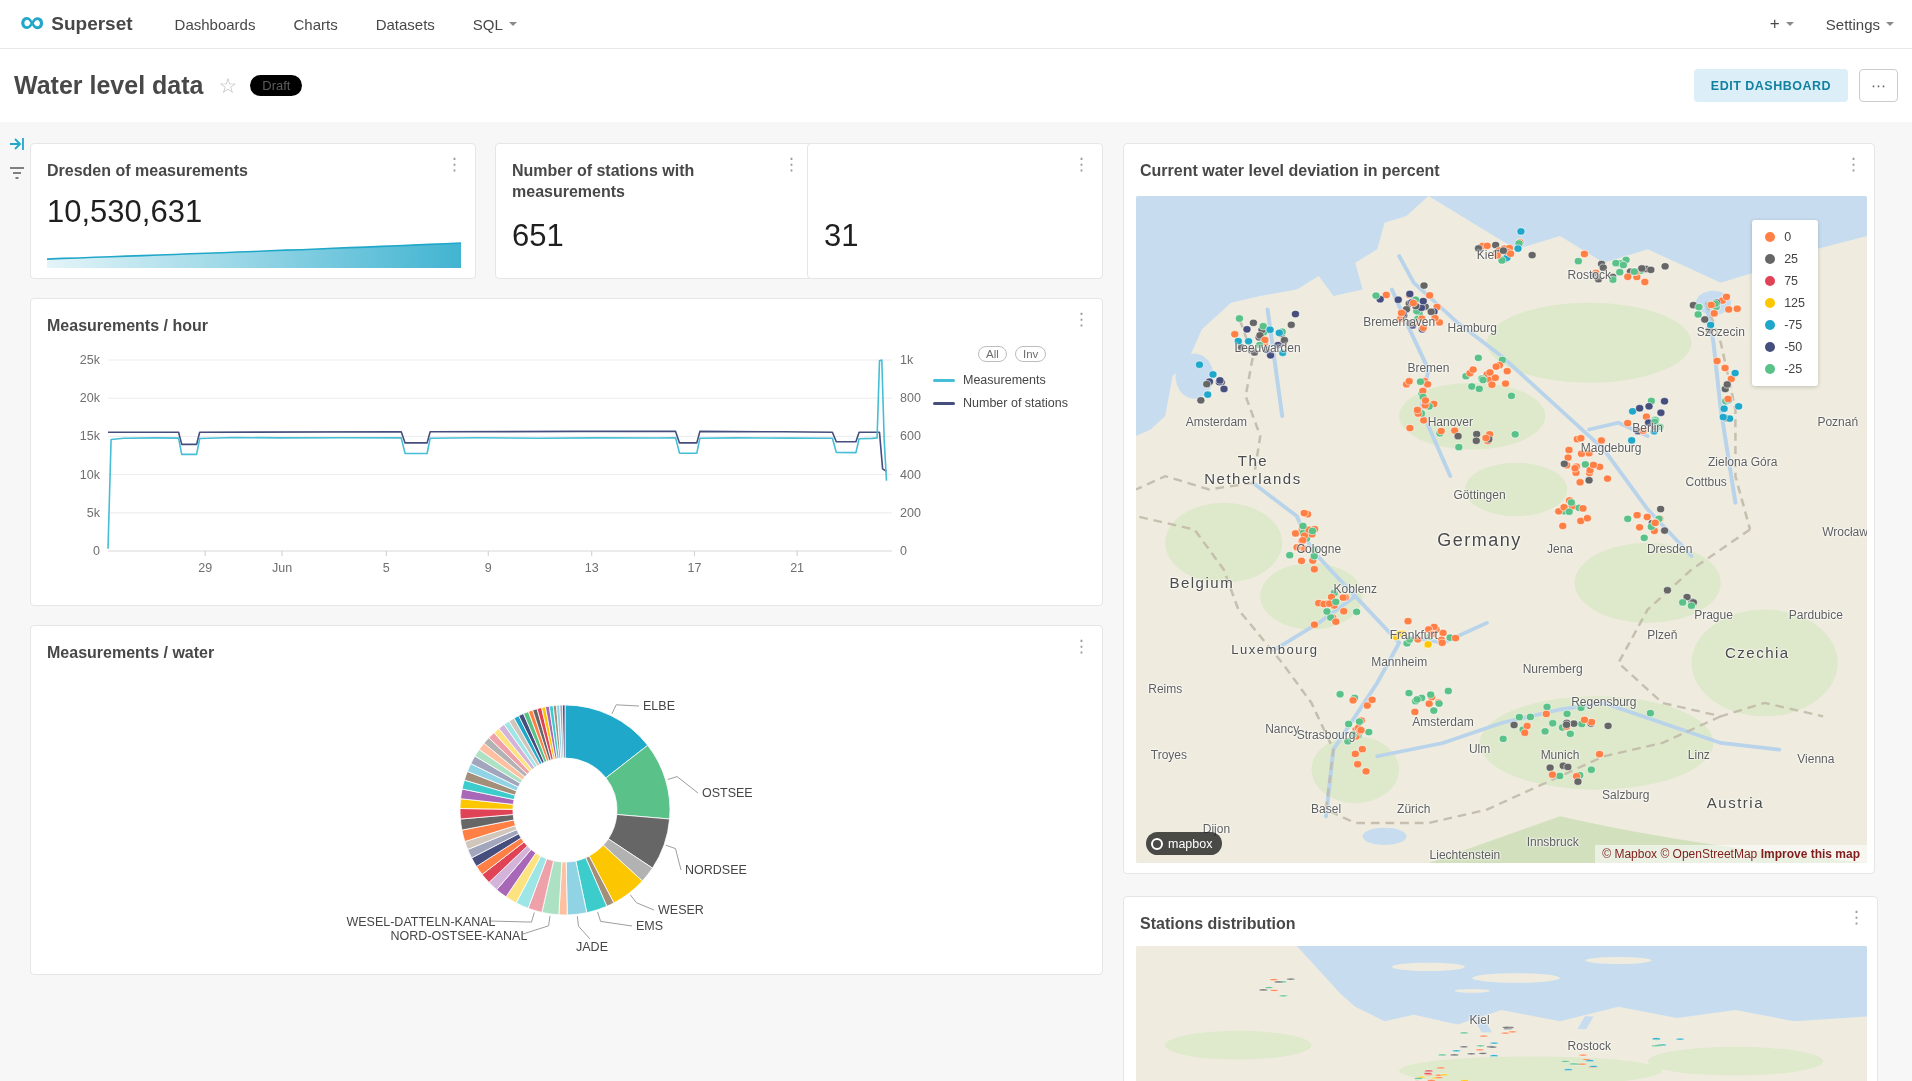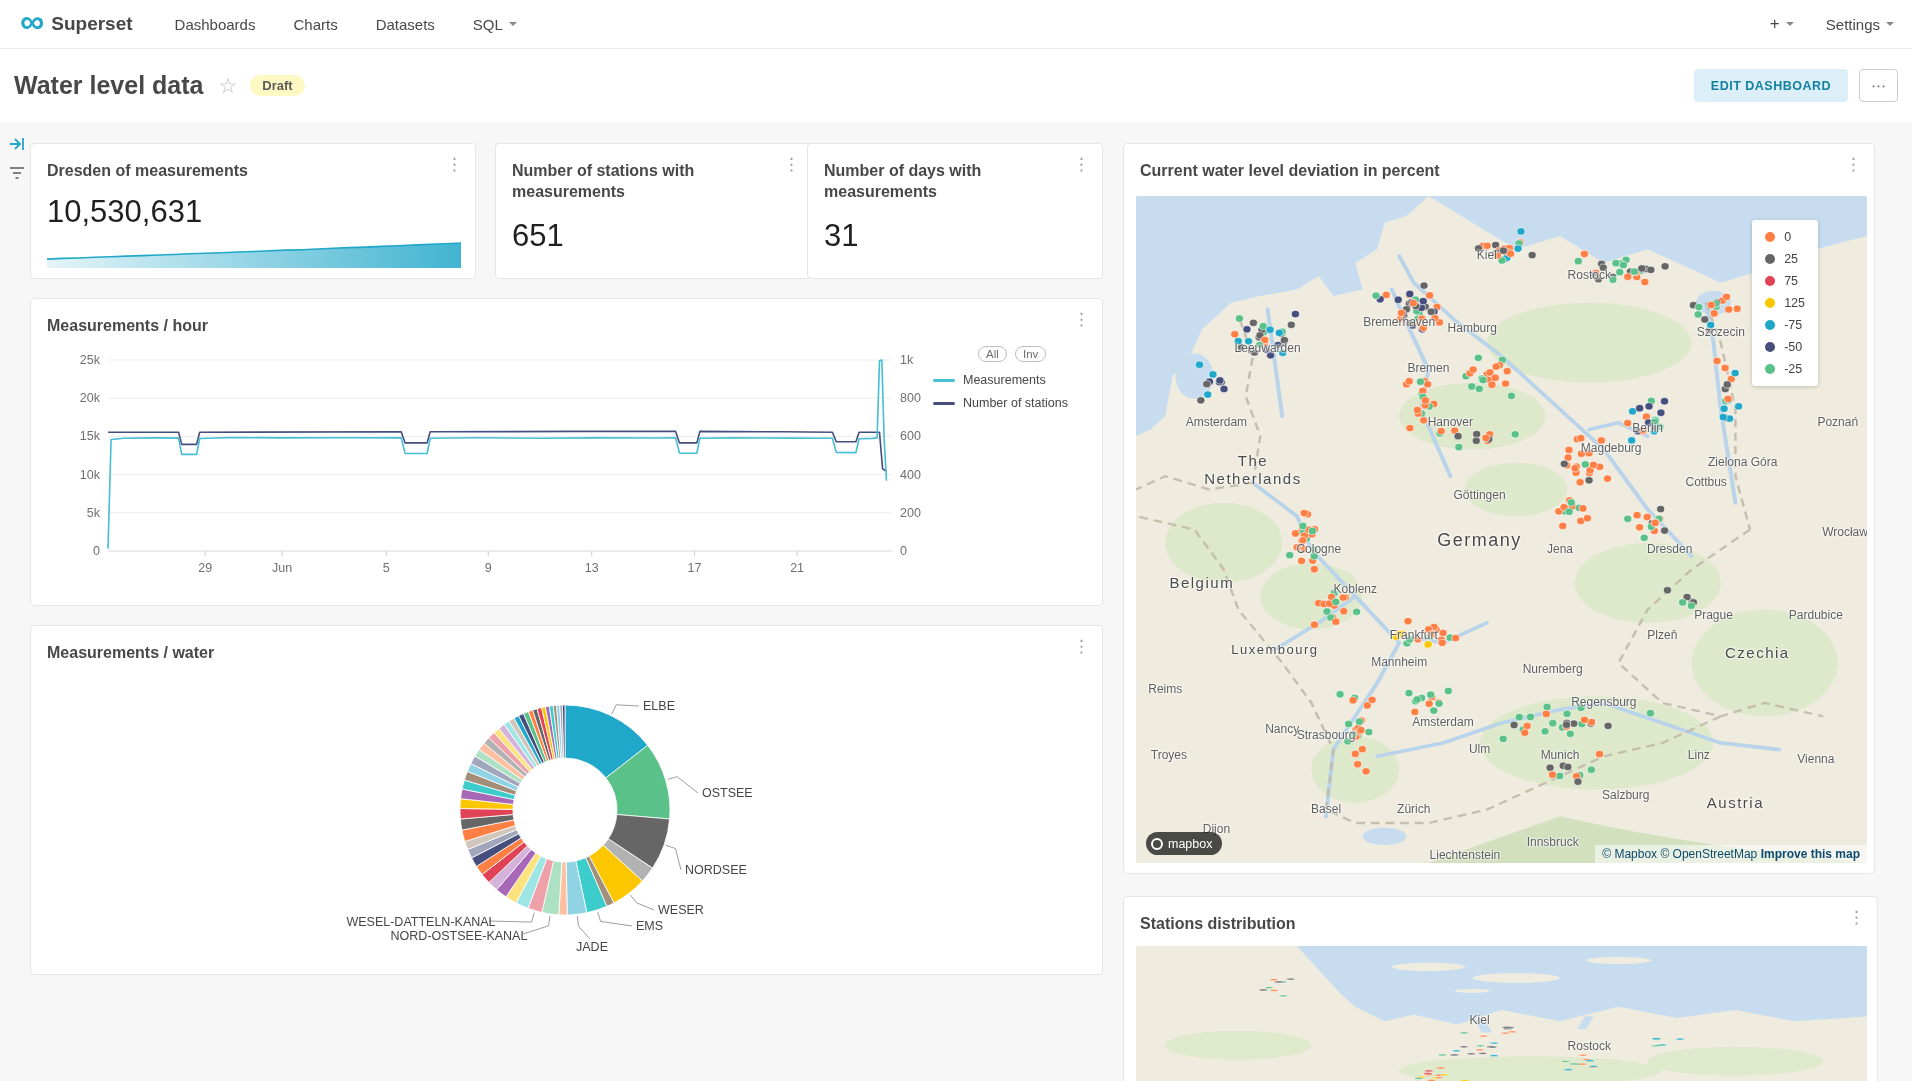--- a/index.html
+++ b/index.html
@@ -14,21 +14,21 @@
   .nav-items{display:flex;gap:38px;align-items:center;}
   .nav-item{font-size:15px;color:#484848;display:flex;align-items:center;gap:6px;cursor:pointer;}
   .caret{width:0;height:0;border-left:4px solid transparent;border-right:4px solid transparent;border-top:4px solid #8A8A8A;display:inline-block;}
   .nav-right{margin-left:auto;display:flex;gap:32px;align-items:center;}
   .plus-item{font-size:17px;}
 
   
   .page-header{position:absolute;top:49px;left:0;right:0;height:73px;background:#fff;display:flex;align-items:center;padding:0 14px;z-index:10;}
   .page-title{font-size:25px;font-weight:bold;color:#484848;margin-right:15px;}
   .star{font-size:21px;color:#BDBDBD;margin-right:13px;cursor:pointer;}
-  .draft-badge{background:#fef9c3;color:#5C5C5C;font-size:13px;padding:3px 12px;border-radius:12px;font-weight:bold;}
+  .draft-badge{background:#000000;color:#5C5C5C;font-size:13px;padding:3px 12px;border-radius:12px;}
   .header-right{margin-left:auto;display:flex;gap:11px;align-items:center;}
   .edit-btn{background:#DCEFF8;color:#12819F;font-weight:bold;font-size:12.5px;letter-spacing:.5px;border:none;border-radius:4px;height:33px;padding:0 17px;cursor:pointer;font-family:inherit;}
   .more-btn{width:39px;height:33px;background:#fff;border:1px solid #CCC;border-radius:4px;color:#666;font-size:15px;display:flex;align-items:center;justify-content:center;cursor:pointer;}
 
   
   .dashboard{position:absolute;top:122px;left:0;right:0;bottom:0;background:#F7F7F7;}
   .filter-strip{position:absolute;left:0;top:14px;width:34px;display:flex;flex-direction:column;gap:14px;align-items:center;}
   .fs-icon{cursor:pointer;display:block;}
   .card{position:absolute;background:#fff;border:1px solid #E6E6E6;border-radius:4px;}
   .card-title{position:absolute;top:16px;left:16px;right:40px;font-size:16px;font-weight:bold;color:#484848;line-height:1.32;}
@@ -53,21 +53,21 @@
   .map-box{position:absolute;left:12px;top:52px;width:731px;height:667px;overflow:hidden;border-radius:2px;background:#EFECDF;}
   .map-box2{position:absolute;left:12px;top:49px;width:731px;height:160px;overflow:hidden;border-radius:2px;background:#EFECDF;}
   .map-bg,.map-dots{position:absolute;inset:0;width:100%;height:100%;}
   .map-city{position:absolute;transform:translate(-50%,-50%);font-size:12px;color:#5E5E5E;text-shadow:0 0 2px #fff,0 0 2px #fff,0 0 3px #fff;white-space:pre-line;text-align:center;line-height:1.15;pointer-events:none;}
   .map-country{color:#4A4A4A;letter-spacing:1.5px;}
   .map-legend{position:absolute;top:24px;right:49px;background:#fff;border-radius:3px;box-shadow:0 1px 4px rgba(0,0,0,.2);padding:10px 13px;display:flex;flex-direction:column;gap:8px;z-index:5;}
   .legend-row{display:flex;align-items:center;gap:9px;font-size:12.5px;color:#444;cursor:pointer;}
   .legend-dot{width:10px;height:10px;border-radius:50%;flex:0 0 auto;}
   .mapbox-logo{position:absolute;left:10px;bottom:8px;height:23px;background:rgba(37,37,37,.82);border-radius:12px;display:flex;align-items:center;gap:5px;padding:0 10px 0 5px;color:#fff;font-size:12.5px;z-index:5;cursor:pointer;}
   .ring{width:12px;height:12px;border:2px solid #fff;border-radius:50%;display:inline-block;}
-  .map-attrib{position:absolute;right:0;bottom:0;background:rgba(255,255,255,.55);font-size:12px;color:#0c4a6e;padding:2px 7px;z-index:5;}
+  .map-attrib{position:absolute;right:0;bottom:0;background:rgba(255,255,255,.55);font-size:12px;color:#7f1d1d;padding:2px 7px;z-index:5;}
   .map-attrib .improve{font-weight:bold;cursor:pointer;}
 </style>
 </head>
 <body>
 
 <div class="navbar">
   <div class="brand">
     <span class="infinity">∞</span>
     <span class="brand-name">Superset</span>
   </div>
@@ -134,21 +134,20 @@
         <polygon points="0,30 0.0,21.1 15.9,20.4 31.8,20.0 47.8,19.3 63.7,18.8 79.6,18.1 95.5,17.6 111.5,17.0 127.4,16.5 143.3,15.8 159.2,15.3 175.2,14.7 191.1,14.0 207.0,13.5 222.9,12.8 238.8,12.1 254.8,11.7 270.7,11.0 286.6,10.3 302.5,9.6 318.5,9.1 334.4,8.4 350.3,7.8 366.2,7.1 382.2,6.4 398.1,5.7 414.0,5.0 414,30" fill="url(#sparkGrad)"></polygon>
         <polyline points="0.0,21.1 15.9,20.4 31.8,20.0 47.8,19.3 63.7,18.8 79.6,18.1 95.5,17.6 111.5,17.0 127.4,16.5 143.3,15.8 159.2,15.3 175.2,14.7 191.1,14.0 207.0,13.5 222.9,12.8 238.8,12.1 254.8,11.7 270.7,11.0 286.6,10.3 302.5,9.6 318.5,9.1 334.4,8.4 350.3,7.8 366.2,7.1 382.2,6.4 398.1,5.7 414.0,5.0" fill="none" stroke="#20A7C9" stroke-width="1.6"></polyline>
       </svg>
   </div>
   <div class="card" style="left:495px;top:21px;width:318px;height:136px;">
     <div class="card-title">Number of stations with measurements</div>
     <div class="kebab">⋮</div>
     <div class="big-value lower">651</div>
   </div>
   <div class="card" style="left:807px;top:21px;width:296px;height:136px;">
-    <div class="card-title">Number of days with measurements</div>
     <div class="kebab">⋮</div>
     <div class="big-value lower">31</div>
   </div>
 
   <div class="card" style="left:30px;top:176px;width:1073px;height:308px;">
     <div class="card-title">Measurements / hour</div>
     <div class="kebab">⋮</div>
     <div class="pill" style="left:947px;">All</div>
     <div class="pill" style="left:984px;">Inv</div>
     <div class="hour-legend">

